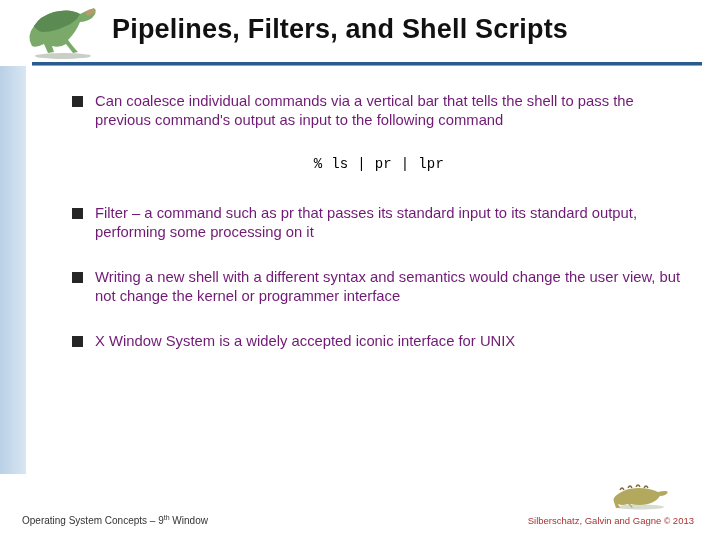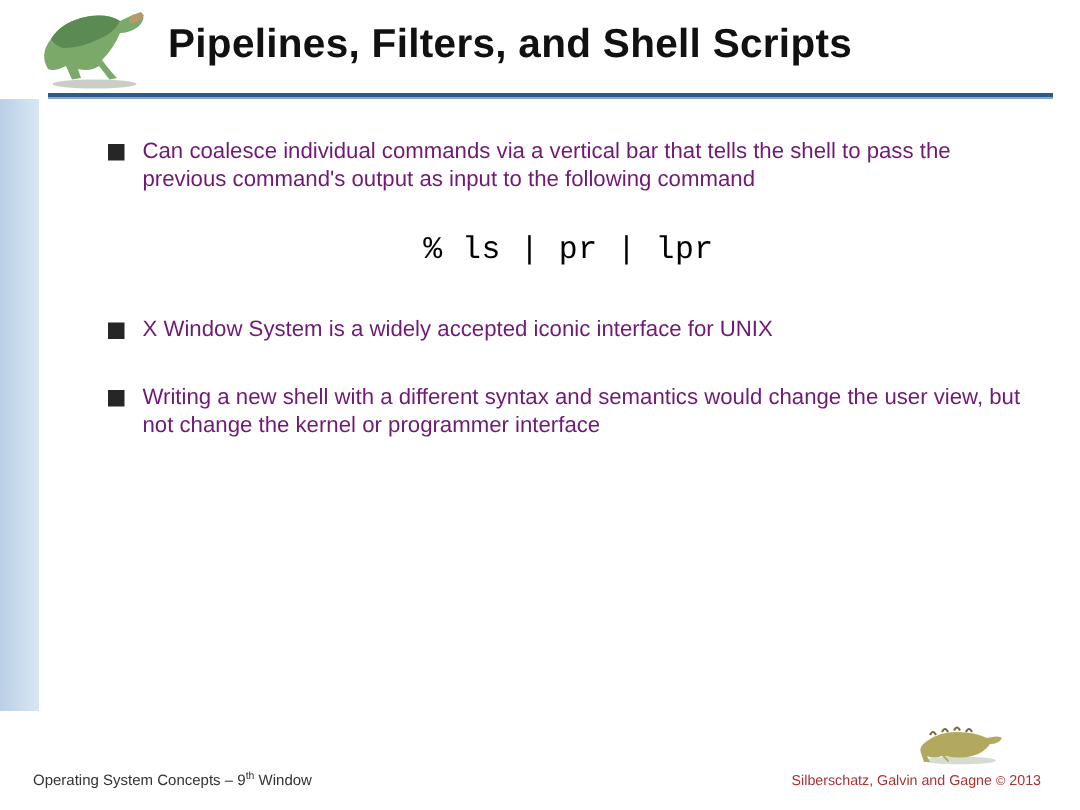--- a/index.html
+++ b/index.html
@@ -7,21 +7,21 @@
   .slide { position: relative; width: 720px; height: 540px; }
   .side-strip { position: absolute; left: 0; top: 66px; width: 26px; height: 408px; background: linear-gradient(to right, #b9d0e6 0%, #c9dbed 50%, #d9e6f2 100%); }
   .title-area { position: absolute; left: 0; top: 0; width: 720px; height: 66px; }
   .title-rule { position: absolute; left: 32px; right: 18px; bottom: 0; height: 0; border-top: 3px solid #2b5a8c; border-bottom: 1px solid #8aa6c2; }
   .title-text { position: absolute; left: 112px; top: 14px; right: 20px; font-size: 27px; font-weight: bold; color: #111; letter-spacing: 0.2px; }
   .dino-top { position: absolute; left: 18px; top: 2px; width: 86px; height: 58px; }
   .content { position: absolute; left: 72px; top: 92px; right: 34px; }
   .bullet { display: flex; margin-bottom: 26px; }
   .square { flex: 0 0 11px; width: 11px; height: 11px; background: #262626; margin-top: 4px; margin-right: 12px; }
   .btext { font-size: 14.8px; line-height: 1.28; color: #701a75; }
-  .code { text-align: center; font-family: "Courier New", Courier, monospace; font-size: 21px; margin: 2px 0 32px 0; letter-spacing: 0.3px; }
+  .code { text-align: center; font-family: "Courier New", Courier, monospace; font-size: 14px; margin: 2px 0 32px 0; letter-spacing: 0.3px; }
   .footer { position: absolute; left: 0; bottom: 0; width: 720px; height: 62px; }
   .foot-left { position: absolute; left: 22px; bottom: 14px; font-size: 10px; color: #333; }
   .sup { font-size: 7px; vertical-align: super; }
   .foot-center { position: absolute; left: 0; right: 0; bottom: 14px; text-align: center; font-size: 10px; color: #444; }
   .foot-right { position: absolute; right: 26px; bottom: 14px; font-size: 9.5px; color: #a33; }
   .copy { font-size: 8.5px; }
   .dino-bottom { position: absolute; right: 48px; bottom: 30px; width: 62px; height: 30px; }
   svg { display: block; }
 </style>
 </head>
@@ -44,25 +44,29 @@
   </div>
 
   <div class="content">
     <div class="bullet">
       <span class="square"></span>
       <div class="btext">Can coalesce individual commands via a vertical bar that tells the shell to pass the previous command's output as input to the following command</div>
     </div>
     <div class="code">% ls | pr | lpr</div>
     <div class="bullet">
       <span class="square"></span>
-      <div class="btext">X Window System is a widely accepted iconic interface for UNIX</div>
+      <div class="btext">Filter – a command such as pr that passes its standard input to its standard output, performing some processing on it</div>
     </div>
     <div class="bullet">
       <span class="square"></span>
       <div class="btext">Writing a new shell with a different syntax and semantics would change the user view, but not change the kernel or programmer interface</div>
+    </div>
+    <div class="bullet">
+      <span class="square"></span>
+      <div class="btext">X Window System is a widely accepted iconic interface for UNIX</div>
     </div>
   </div>
 
   <div class="footer">
     <span class="dino-bottom">
       <svg viewBox="0 0 62 30">
         <ellipse cx="30" cy="27" rx="24" ry="2.5" fill="#d6dcd2"></ellipse>
         <path d="M 4 22 Q 2 18 8 14 Q 16 8 28 8 Q 40 8 48 12 Q 56 10 58 12 Q 56 16 50 16 Q 46 22 38 24 Q 30 26 20 24 Q 24 28 22 28 L 18 24 Q 12 26 8 24 L 10 28 L 6 28 Z" fill="#b3a95e"></path>
         <path d="M 10 10 Q 12 6 14 10 M 18 8 Q 20 4 22 8 M 26 7 Q 28 3 30 7 M 34 8 Q 36 4 38 8" stroke="#7a6a3a" stroke-width="1.4" fill="none"></path>
       </svg>

